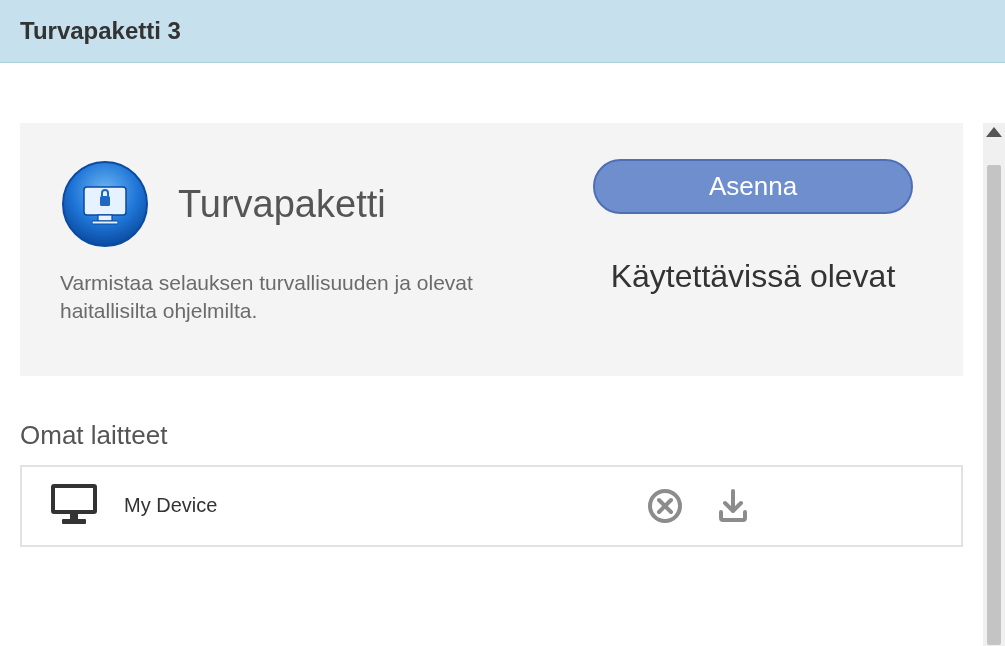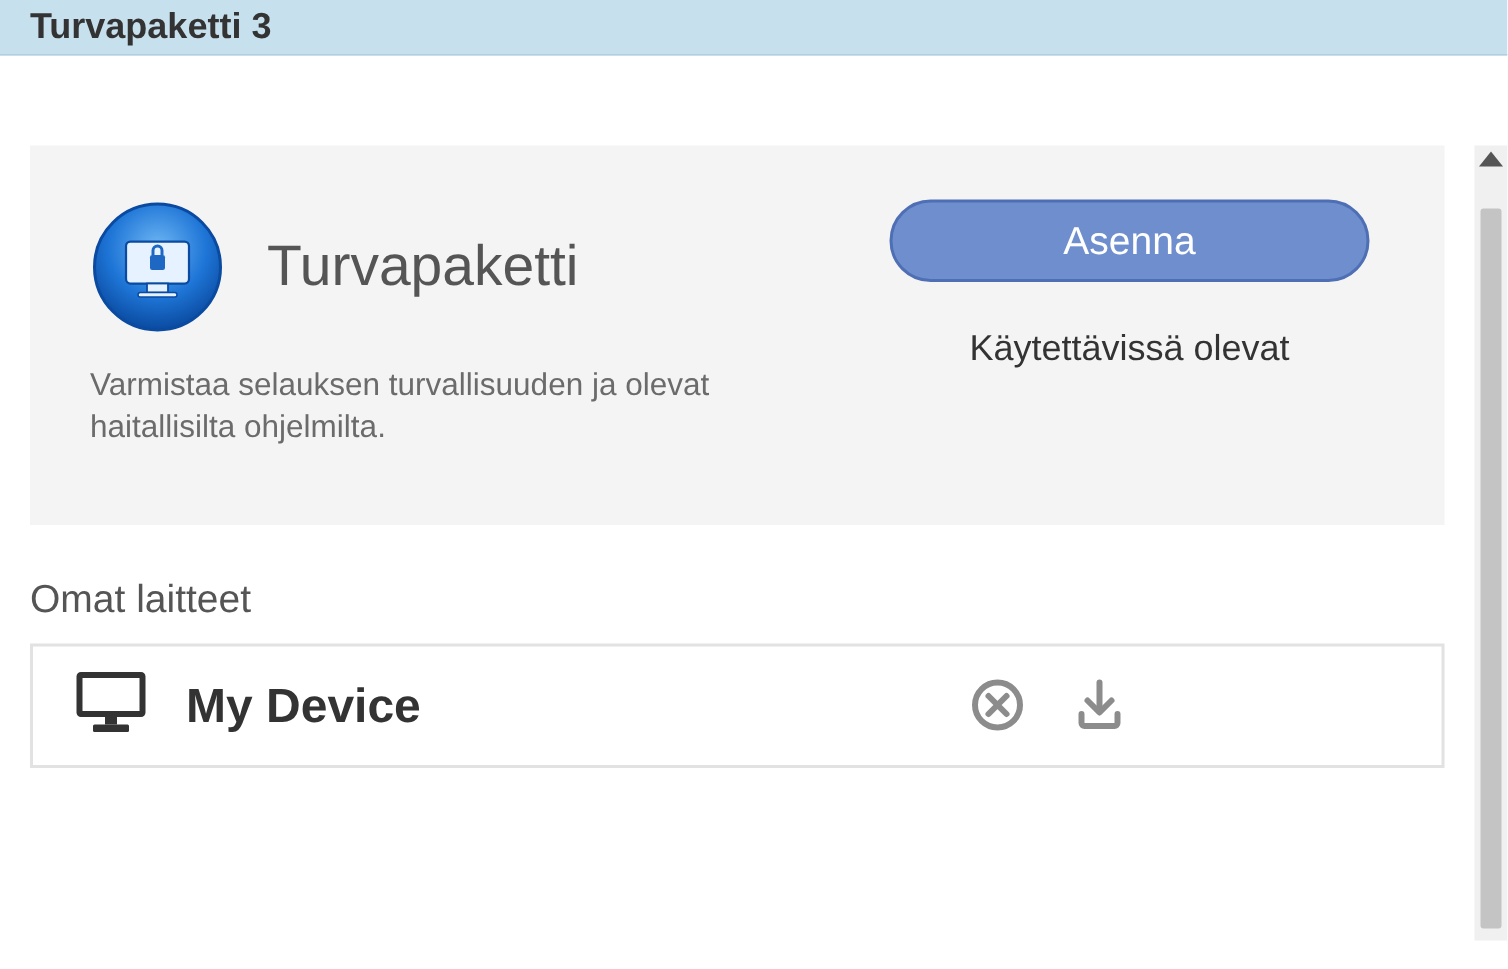--- a/index.html
+++ b/index.html
@@ -9,21 +9,21 @@
     }
     body {
       font-family: "Segoe UI", Tahoma, Geneva, Verdana, sans-serif;
       background: #ffffff;
       width: 1005px;
       height: 646px;
       overflow: hidden;
     }
     .header-bar {
       background: #c7e0ed;
-      padding: 4px 20px;
+      padding: 17px 20px;
       border-bottom: 1px solid #b0cfe0;
     }
     .header-title {
       font-size: 24px;
       font-weight: 700;
       color: #333;
     }
     .content-wrapper {
       display: flex;
       height: calc(100% - 52px);
@@ -101,50 +101,50 @@
     .install-button {
       background: #6f8ece;
       color: #ffffff;
       border: 2px solid #4f6fb5;
       border-radius: 30px;
       padding: 10px 0;
       width: 320px;
       font-size: 26px;
       text-align: center;
       cursor: pointer;
-      margin-bottom: 28px;
+      margin-bottom: 40px;
     }
     .license-info {
-      font-size: 24px;
+      font-size: 32px;
       color: #333;
       text-align: center;
       line-height: 1.4;
     }
     .devices-section {
-      margin-top: 34px;
+      margin-top: 44px;
     }
     .devices-heading {
       font-size: 26px;
       color: #555;
       font-weight: 400;
       margin-bottom: 14px;
     }
     .device-row {
       border: 2px solid #e2e2e2;
       padding: 16px 28px;
       display: flex;
       align-items: center;
       gap: 26px;
     }
     .device-icon {
       flex-shrink: 0;
     }
     .device-name {
-      font-size: 32px;
-      font-weight: 700;
+      font-size: 20px;
+      font-weight: 400;
       color: #333;
       flex: 1;
     }
     .device-actions {
       display: flex;
       gap: 28px;
       align-items: center;
       margin-right: 180px;
     }
     .action-icon {

